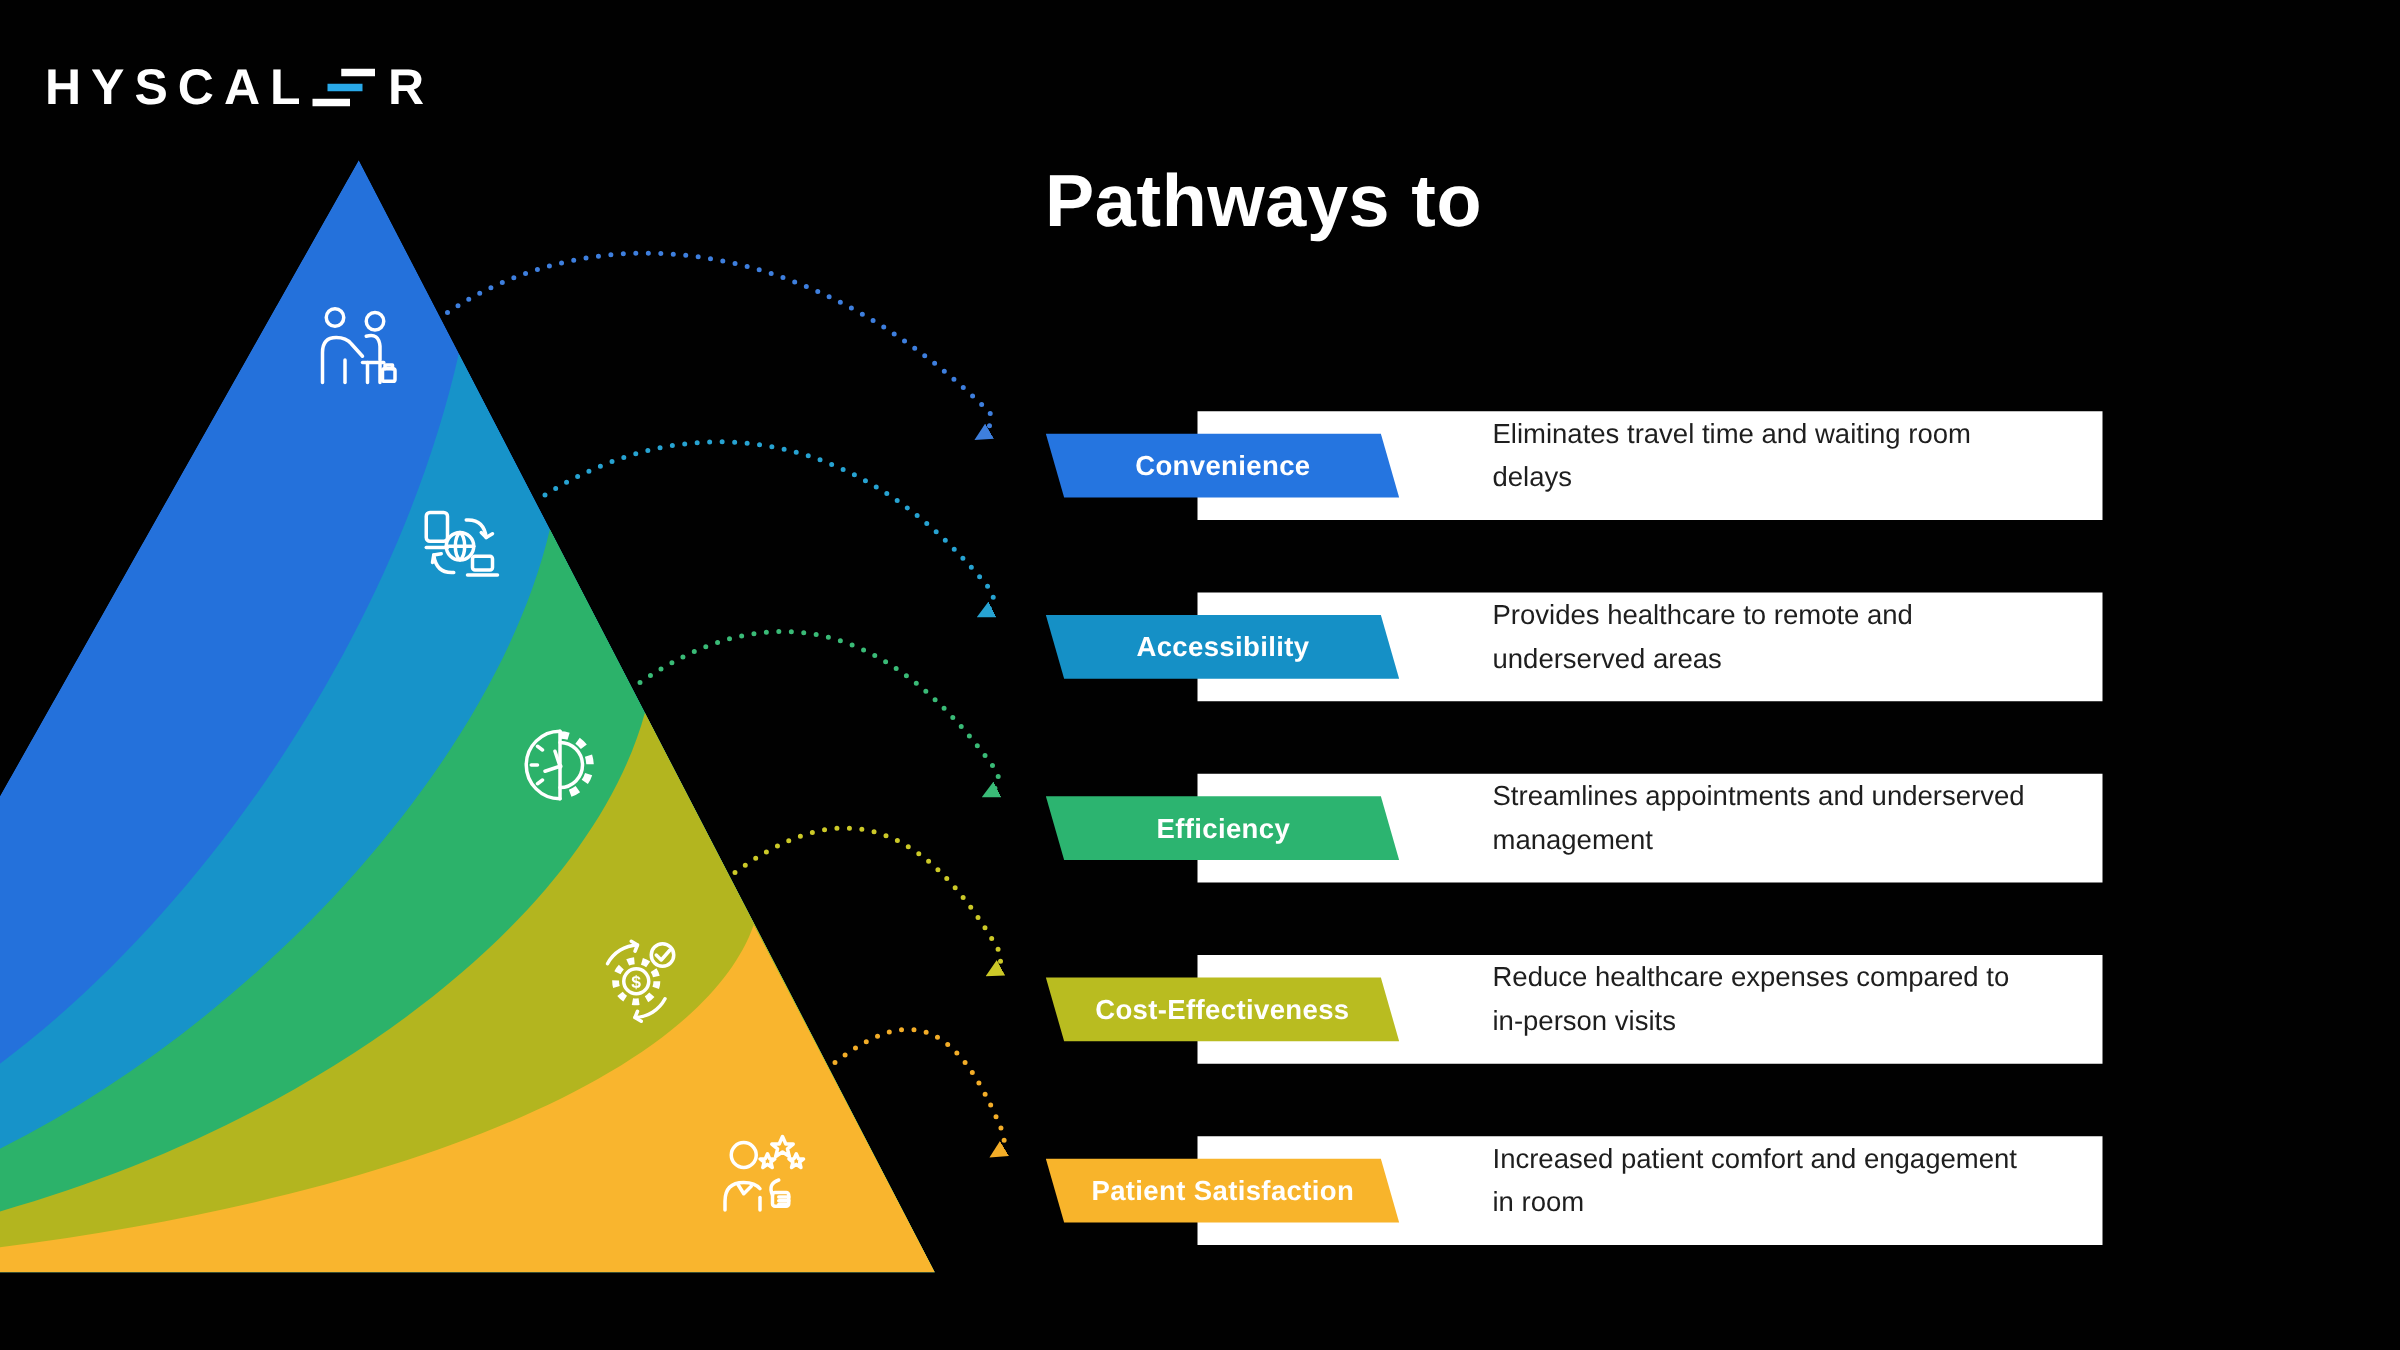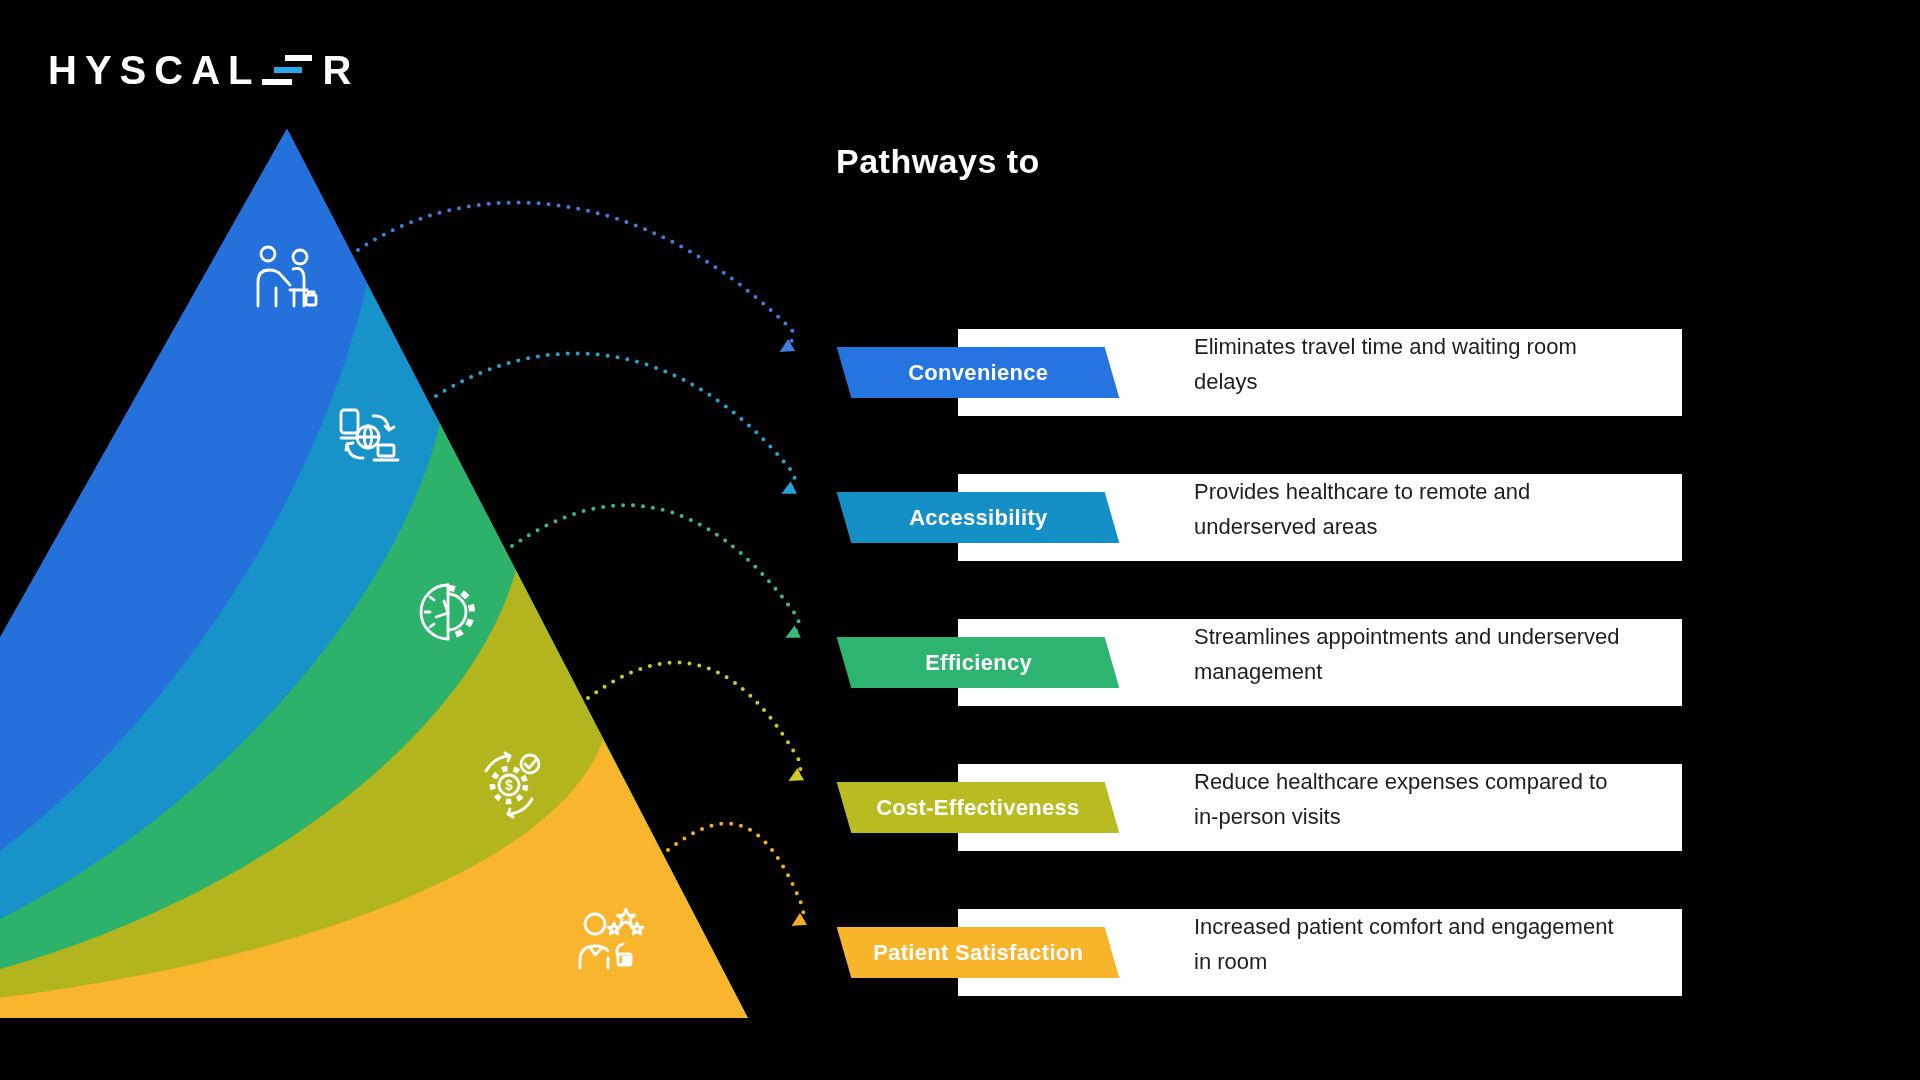--- a/index.html
+++ b/index.html
@@ -2,29 +2,29 @@
 <html><head>
 <meta charset="utf-8">
 <style>
   html,body{margin:0;padding:0;}
   body{
     width:1920px;height:1080px;overflow:hidden;position:relative;
     background:#010101;
     font-family:"Liberation Sans",sans-serif;
   }
   
-  .logo{position:absolute;left:48px;top:50px;display:flex;align-items:center;}
+  .logo{position:absolute;left:36px;top:50px;display:flex;align-items:center;}
   .logo-text{color:#fff;font-size:40px;font-weight:700;letter-spacing:8px;line-height:1;}
   .logo-e{display:inline-block;width:52px;height:30px;margin:0 8px 0 2px;position:relative;}
   .logo-e .bar{position:absolute;height:5.5px;background:#fff;}
   .logo-e .bar.b1{top:0;left:23px;width:27px;}
   .logo-e .bar.b2{top:12px;left:12px;width:28px;}
   .logo-e .bar.b3{top:24px;left:0;width:30px;}
   
-  .title{position:absolute;left:836px;top:130px;color:#fff;font-size:34px;font-weight:700;line-height:62px;letter-spacing:.5px;margin:0;}
+  .title{position:absolute;left:836px;top:130px;color:#fff;font-size:59px;font-weight:700;line-height:62px;letter-spacing:.5px;margin:0;}
   .title span{display:block;}
   
   .card{position:absolute;left:958px;width:724px;height:87px;background:#ffffff;}
   .desc{position:absolute;left:1194px;width:480px;height:87px;display:flex;align-items:flex-start;}
   .desc p{margin:0;font-size:22px;line-height:35px;color:#1e1e1e;max-width:440px;}
   .ribbon{position:absolute;left:844px;width:268px;height:51px;transform:skewX(16deg);display:flex;align-items:center;justify-content:center;}
   .ribbon span{transform:skewX(-16deg);color:#fff;font-size:22px;font-weight:700;letter-spacing:.3px;white-space:nowrap;}
   
   .pyramid-svg{position:absolute;left:0;top:0;}
   .arrows-svg{position:absolute;left:0;top:0;pointer-events:none;}

